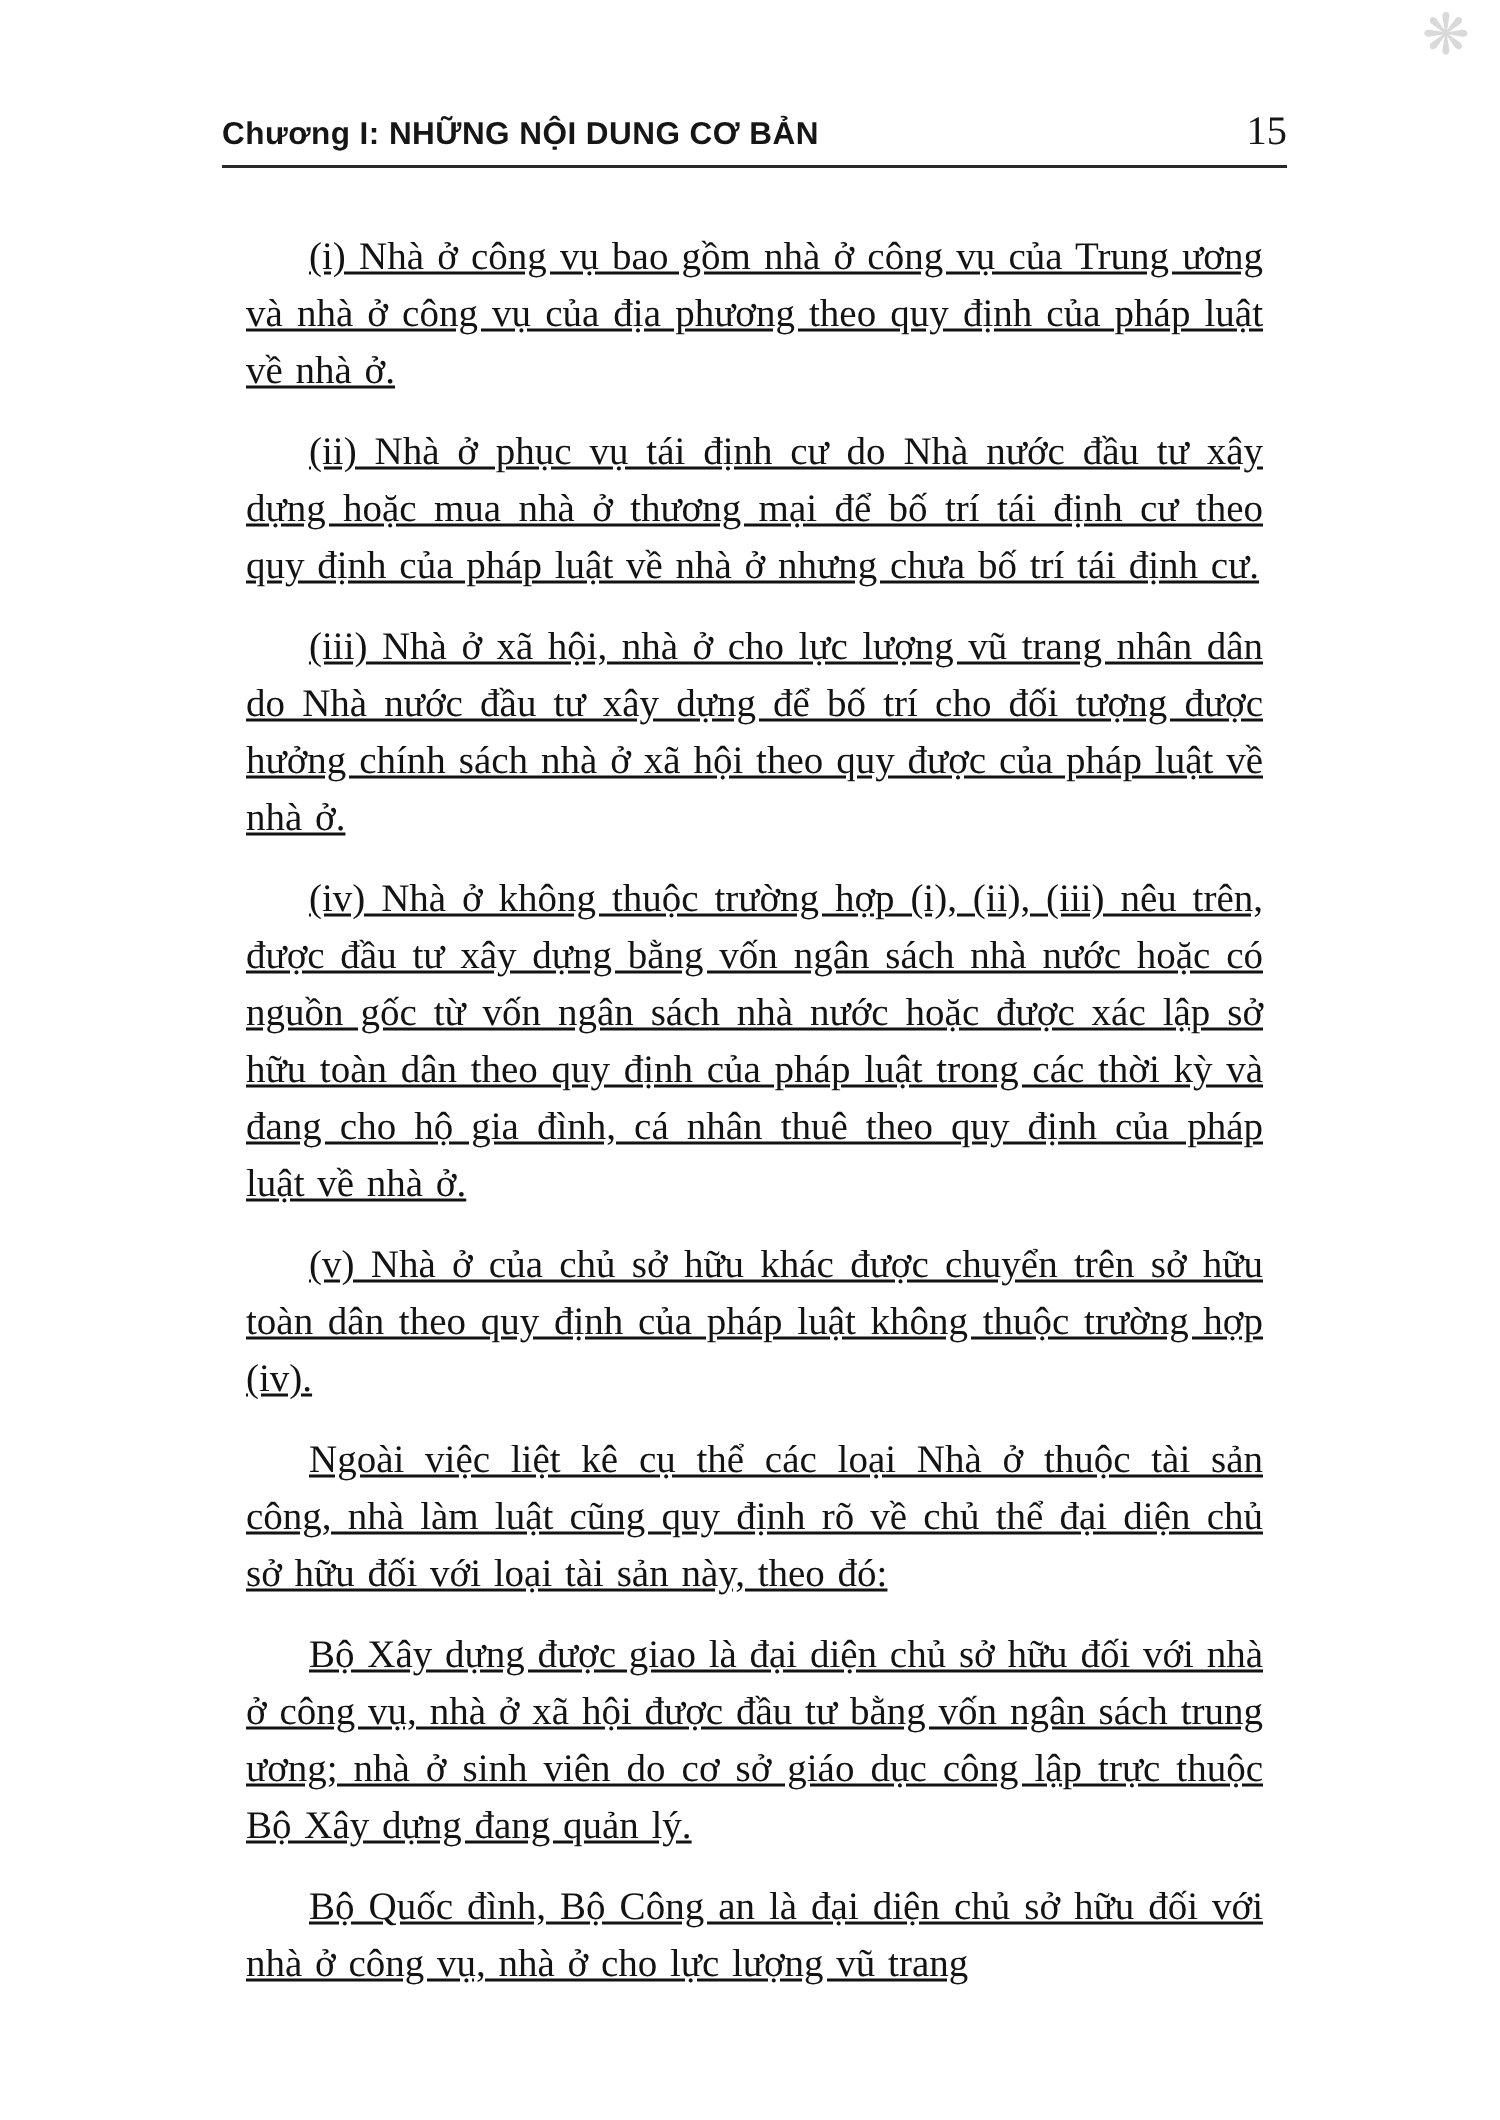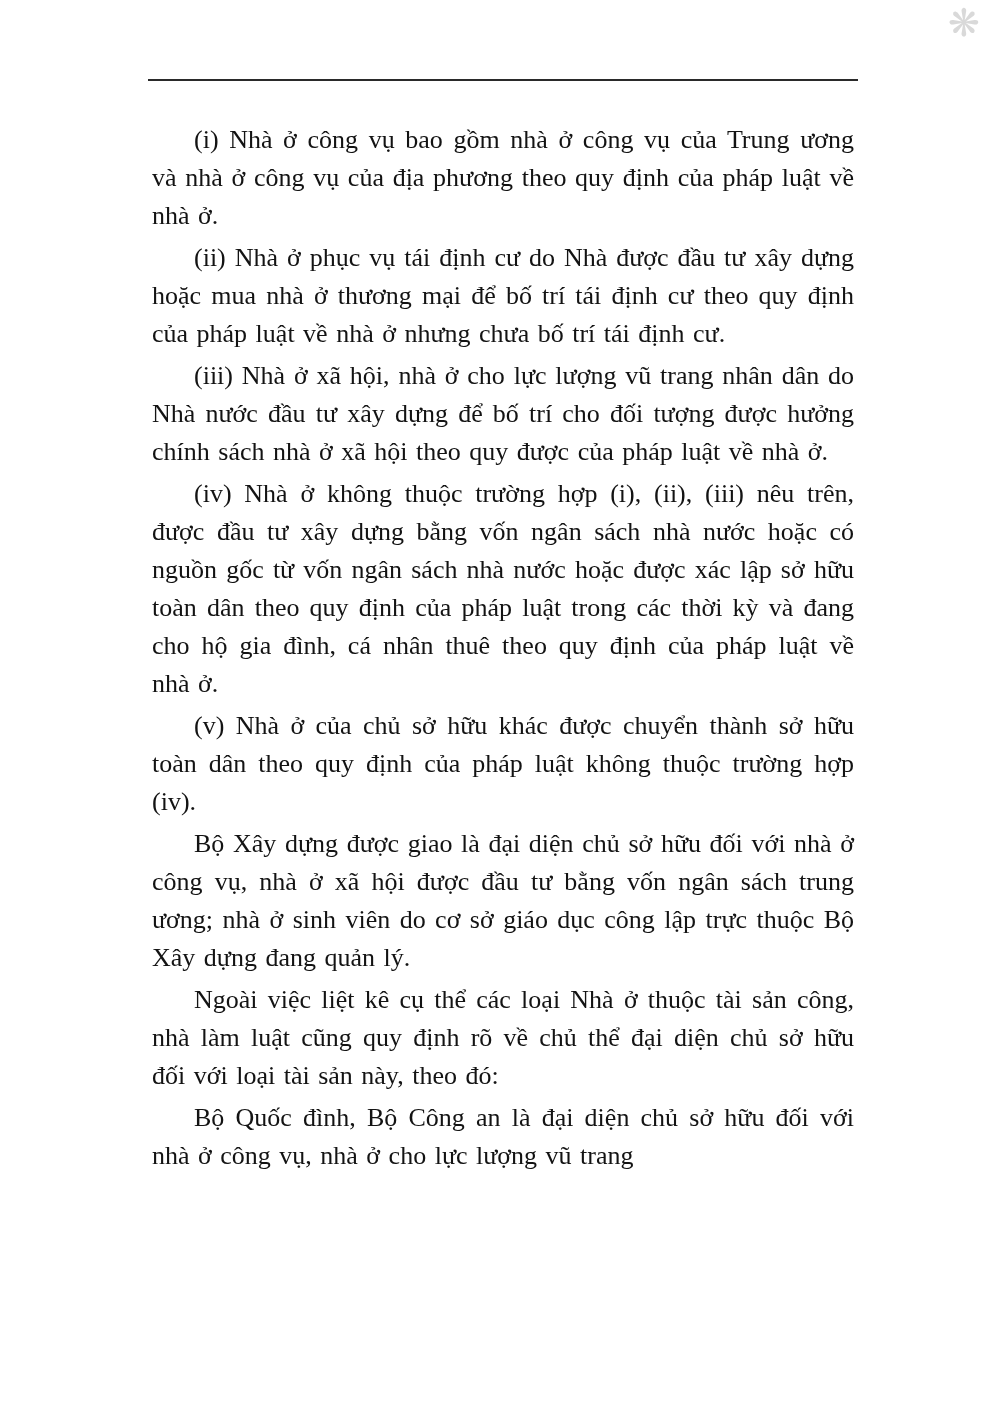--- a/index.html
+++ b/index.html
@@ -59,43 +59,48 @@
   }
   .body-text {
     margin-top: 40px;
     font-family: "Liberation Serif", serif;
     font-size: 26px;
     line-height: 38px;
     color: #131313;
     text-align: justify;
   }
   .body-text p {
-    margin: 4px;
+    margin: 16px;
     padding: 0;
     text-indent: 42px;
     word-spacing: 2px;
+    text-decoration: underline;
   }
 </style>
 </head>
 <body>
 
 <div class="page">
 
   <span class="watermark">❋</span>
 
   <div class="content">
 
+    <header class="running-head">
+      <span class="chapter-title">Chương I: NHỮNG NỘI DUNG CƠ BẢN</span>
+      <span class="page-number">15</span>
+    </header>
 
     <div class="header-rule"></div>
 
     <main class="body-text">
       <p>(i) Nhà ở công vụ bao gồm nhà ở công vụ của Trung ương và nhà ở công vụ của địa phương theo quy định của pháp luật về nhà ở.</p>
-      <p>(ii) Nhà ở phục vụ tái định cư do Nhà được đầu tư xây dựng hoặc mua nhà ở thương mại để bố trí tái định cư theo quy định của pháp luật về nhà ở nhưng chưa bố trí tái định cư.</p>
+      <p>(ii) Nhà ở phục vụ tái định cư do Nhà nước đầu tư xây dựng hoặc mua nhà ở thương mại để bố trí tái định cư theo quy định của pháp luật về nhà ở nhưng chưa bố trí tái định cư.</p>
       <p>(iii) Nhà ở xã hội, nhà ở cho lực lượng vũ trang nhân dân do Nhà nước đầu tư xây dựng để bố trí cho đối tượng được hưởng chính sách nhà ở xã hội theo quy được của pháp luật về nhà ở.</p>
       <p>(iv) Nhà ở không thuộc trường hợp (i), (ii), (iii) nêu trên, được đầu tư xây dựng bằng vốn ngân sách nhà nước hoặc có nguồn gốc từ vốn ngân sách nhà nước hoặc được xác lập sở hữu toàn dân theo quy định của pháp luật trong các thời kỳ và đang cho hộ gia đình, cá nhân thuê theo quy định của pháp luật về nhà ở.</p>
-      <p>(v) Nhà ở của chủ sở hữu khác được chuyển thành sở hữu toàn dân theo quy định của pháp luật không thuộc trường hợp (iv).</p>
+      <p>(v) Nhà ở của chủ sở hữu khác được chuyển trên sở hữu toàn dân theo quy định của pháp luật không thuộc trường hợp (iv).</p>
+      <p>Ngoài việc liệt kê cụ thể các loại Nhà ở thuộc tài sản công, nhà làm luật cũng quy định rõ về chủ thể đại diện chủ sở hữu đối với loại tài sản này, theo đó:</p>
       <p>Bộ Xây dựng được giao là đại diện chủ sở hữu đối với nhà ở công vụ, nhà ở xã hội được đầu tư bằng vốn ngân sách trung ương; nhà ở sinh viên do cơ sở giáo dục công lập trực thuộc Bộ Xây dựng đang quản lý.</p>
-      <p>Ngoài việc liệt kê cụ thể các loại Nhà ở thuộc tài sản công, nhà làm luật cũng quy định rõ về chủ thể đại diện chủ sở hữu đối với loại tài sản này, theo đó:</p>
       <p>Bộ Quốc đình, Bộ Công an là đại diện chủ sở hữu đối với nhà ở công vụ, nhà ở cho lực lượng vũ trang</p>
     </main>
 
   </div>
 </div>
 
 </body></html>

